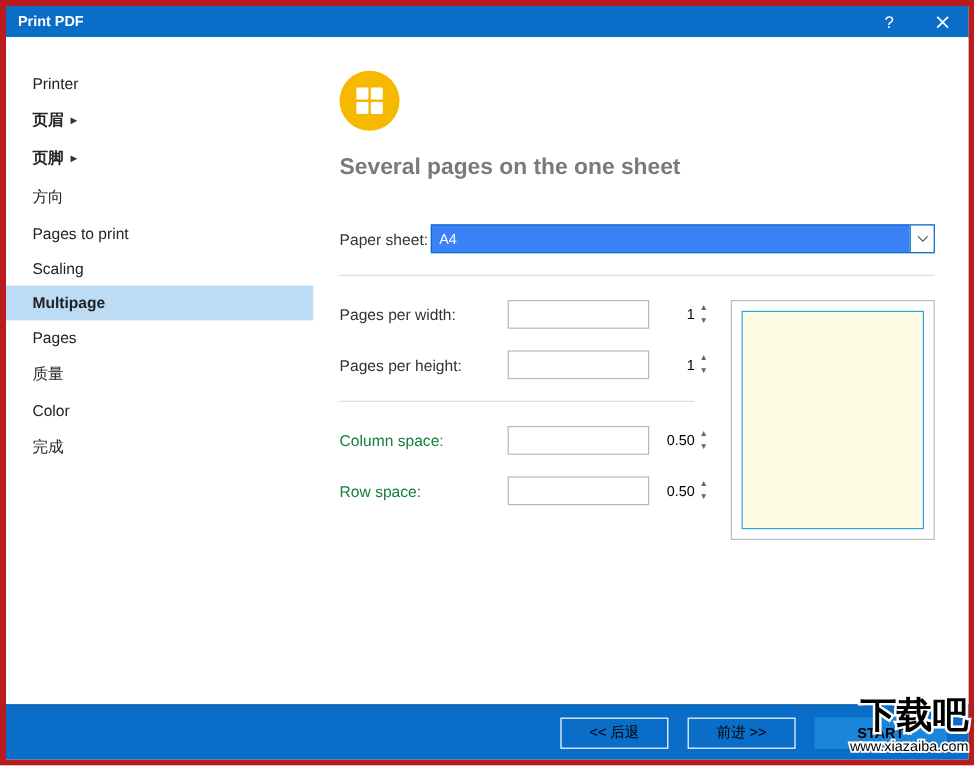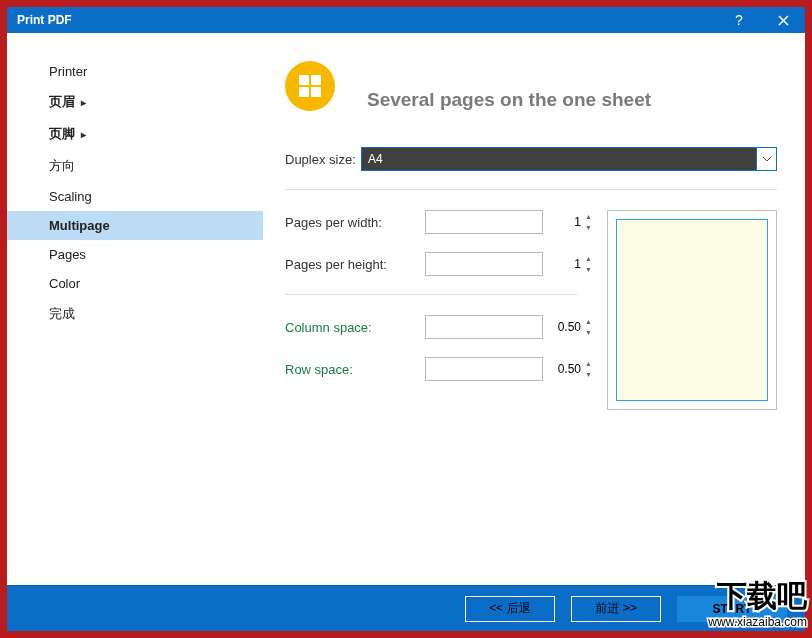--- a/index.html
+++ b/index.html
@@ -1,37 +1,37 @@
 <!DOCTYPE html>
 <html><head>
 <meta charset="utf-8">
 <style>
   * { box-sizing: border-box; margin: 0; padding: 0; font-family: "Segoe UI", "Microsoft YaHei", Arial, sans-serif; }
   html, body { width: 812px; height: 638px; overflow: hidden; background: #fff; }
-  .window { width: 812px; height: 638px; border: 7px solid #b91c1c; display: flex; flex-direction: column; }
+  .window { width: 812px; height: 638px; border: 5px solid #b91c1c; display: flex; flex-direction: column; }
   .titlebar { height: 26px; background: #0a6dc7; color: #fff; display: flex; align-items: center; padding: 0 0 0 10px; font-size: 12px; }
   .titlebar .title { flex: 1; font-weight: 600; }
   .tbtn { width: 44px; height: 26px; display: flex; align-items: center; justify-content: center; cursor: pointer; color: #fff; font-size: 14px; }
   .body { flex: 1; display: flex; background: #fff; }
   .sidebar { width: 256px; padding-top: 24px; background: #fff; }
-  .side-item { padding: 7px 0 7px 42px; font-size: 13px; color: #222; cursor: pointer; display: flex; align-items: center; gap: 6px; text-align: right; }
+  .side-item { padding: 7px 0 7px 22px; font-size: 13px; color: #222; cursor: pointer; display: flex; align-items: center; gap: 6px; text-align: right; }
   .side-item.bold { font-weight: 700; }
   .side-item.active { background: #bcdcf6; font-weight: 700; }
   .chev { font-size: 10px; color: #333; }
   .main { flex: 1; padding: 28px 28px 0 22px; }
-  .header { display: flex; align-items: flex-end; gap: 32px; margin-bottom: 36px; }
+  .header { display: flex; align-items: flex-start; gap: 20px; margin-bottom: 36px; flex-direction: column; }
   .big-icon { width: 50px; height: 50px; border-radius: 50%; background: #f6b900; display: flex; align-items: center; justify-content: center; }
   .grid4 { width: 22px; height: 22px; display: grid; grid-template-columns: 1fr 1fr; grid-template-rows: 1fr 1fr; gap: 2px; }
   .grid4 div { background: #fff; border-radius: 1px; }
   .header h1 { font-size: 19px; font-weight: 600; color: #7a7a7a; }
   .row { display: flex; align-items: center; margin-bottom: 12px; }
   .row label { font-size: 13px; color: #333; }
   .paper-row { margin-bottom: 8px; }
   .paper-row label { width: 76px; }
-  .select-wrap { flex: 1; height: 24px; border: 1px solid #0a6dc7; display: flex; align-items: center; background: #404040; color: #fff; font-size: 12px; position: relative; }
+  .select-wrap { flex: 1; height: 24px; border: 1px solid #0a6dc7; display: flex; align-items: center; background: #3b82f6; color: #fff; font-size: 12px; position: relative; }
   .select-wrap .val { padding: 0 6px; flex: 1; }
   .select-wrap .dd { width: 20px; height: 22px; background: #fff; color: #555; display: flex; align-items: center; justify-content: center; border-left: 1px solid #0a6dc7; }
   .hr { height: 1px; background: #dcdcdc; margin: 18px 0 20px 0; }
   .content-cols { display: flex; gap: 30px; }
   .left-col { flex: 1; }
   .frow { display: flex; align-items: center; margin-bottom: 18px; }
   .frow label { width: 140px; font-size: 13px; color: #333; }
   .frow.dim label { color: #15803d; }
   .spin { width: 118px; height: 24px; border: 1px solid #b8b8b8; display: flex; align-items: center; background: #fff; }
   .spin input { flex: 1; border: none; outline: none; text-align: right; padding-right: 4px; font-size: 12px; height: 100%; background: transparent; }
@@ -70,27 +70,33 @@
             <span class="chev">▸</span>
           </div>
       <div class="side-item bold">
             <span>页脚</span>
             <span class="chev">▸</span>
           </div>
       <div class="side-item">
             <span>方向</span>
           </div>
       <div class="side-item">
+            <span>Pages to print</span>
+          </div>
+      <div class="side-item">
             <span>Scaling</span>
           </div>
       <div class="side-item active">
             <span>Multipage</span>
           </div>
       <div class="side-item">
             <span>Pages</span>
+          </div>
+      <div class="side-item">
+            <span>质量</span>
           </div>
       <div class="side-item">
             <span>Color</span>
           </div>
       <div class="side-item">
             <span>完成</span>
           </div>
     </div>
 
     <div class="main">
@@ -100,21 +106,21 @@
                 <div></div>
                 <div></div>
                 <div></div>
                 <div></div>
               </div>
         </div>
         <h1>Several pages on the one sheet</h1>
       </div>
 
       <div class="row paper-row">
-        <label>Duplex size:</label>
+        <label>Paper sheet:</label>
         <div class="select-wrap">
           <span class="val">A4</span>
           <span class="dd">
             <svg width="10" height="6" viewBox="0 0 10 6">
                   <path d="M1 1 L5 5 L9 1" stroke="#555" stroke-width="1" fill="none"></path>
                 </svg>
           </span>
         </div>
       </div>
 

